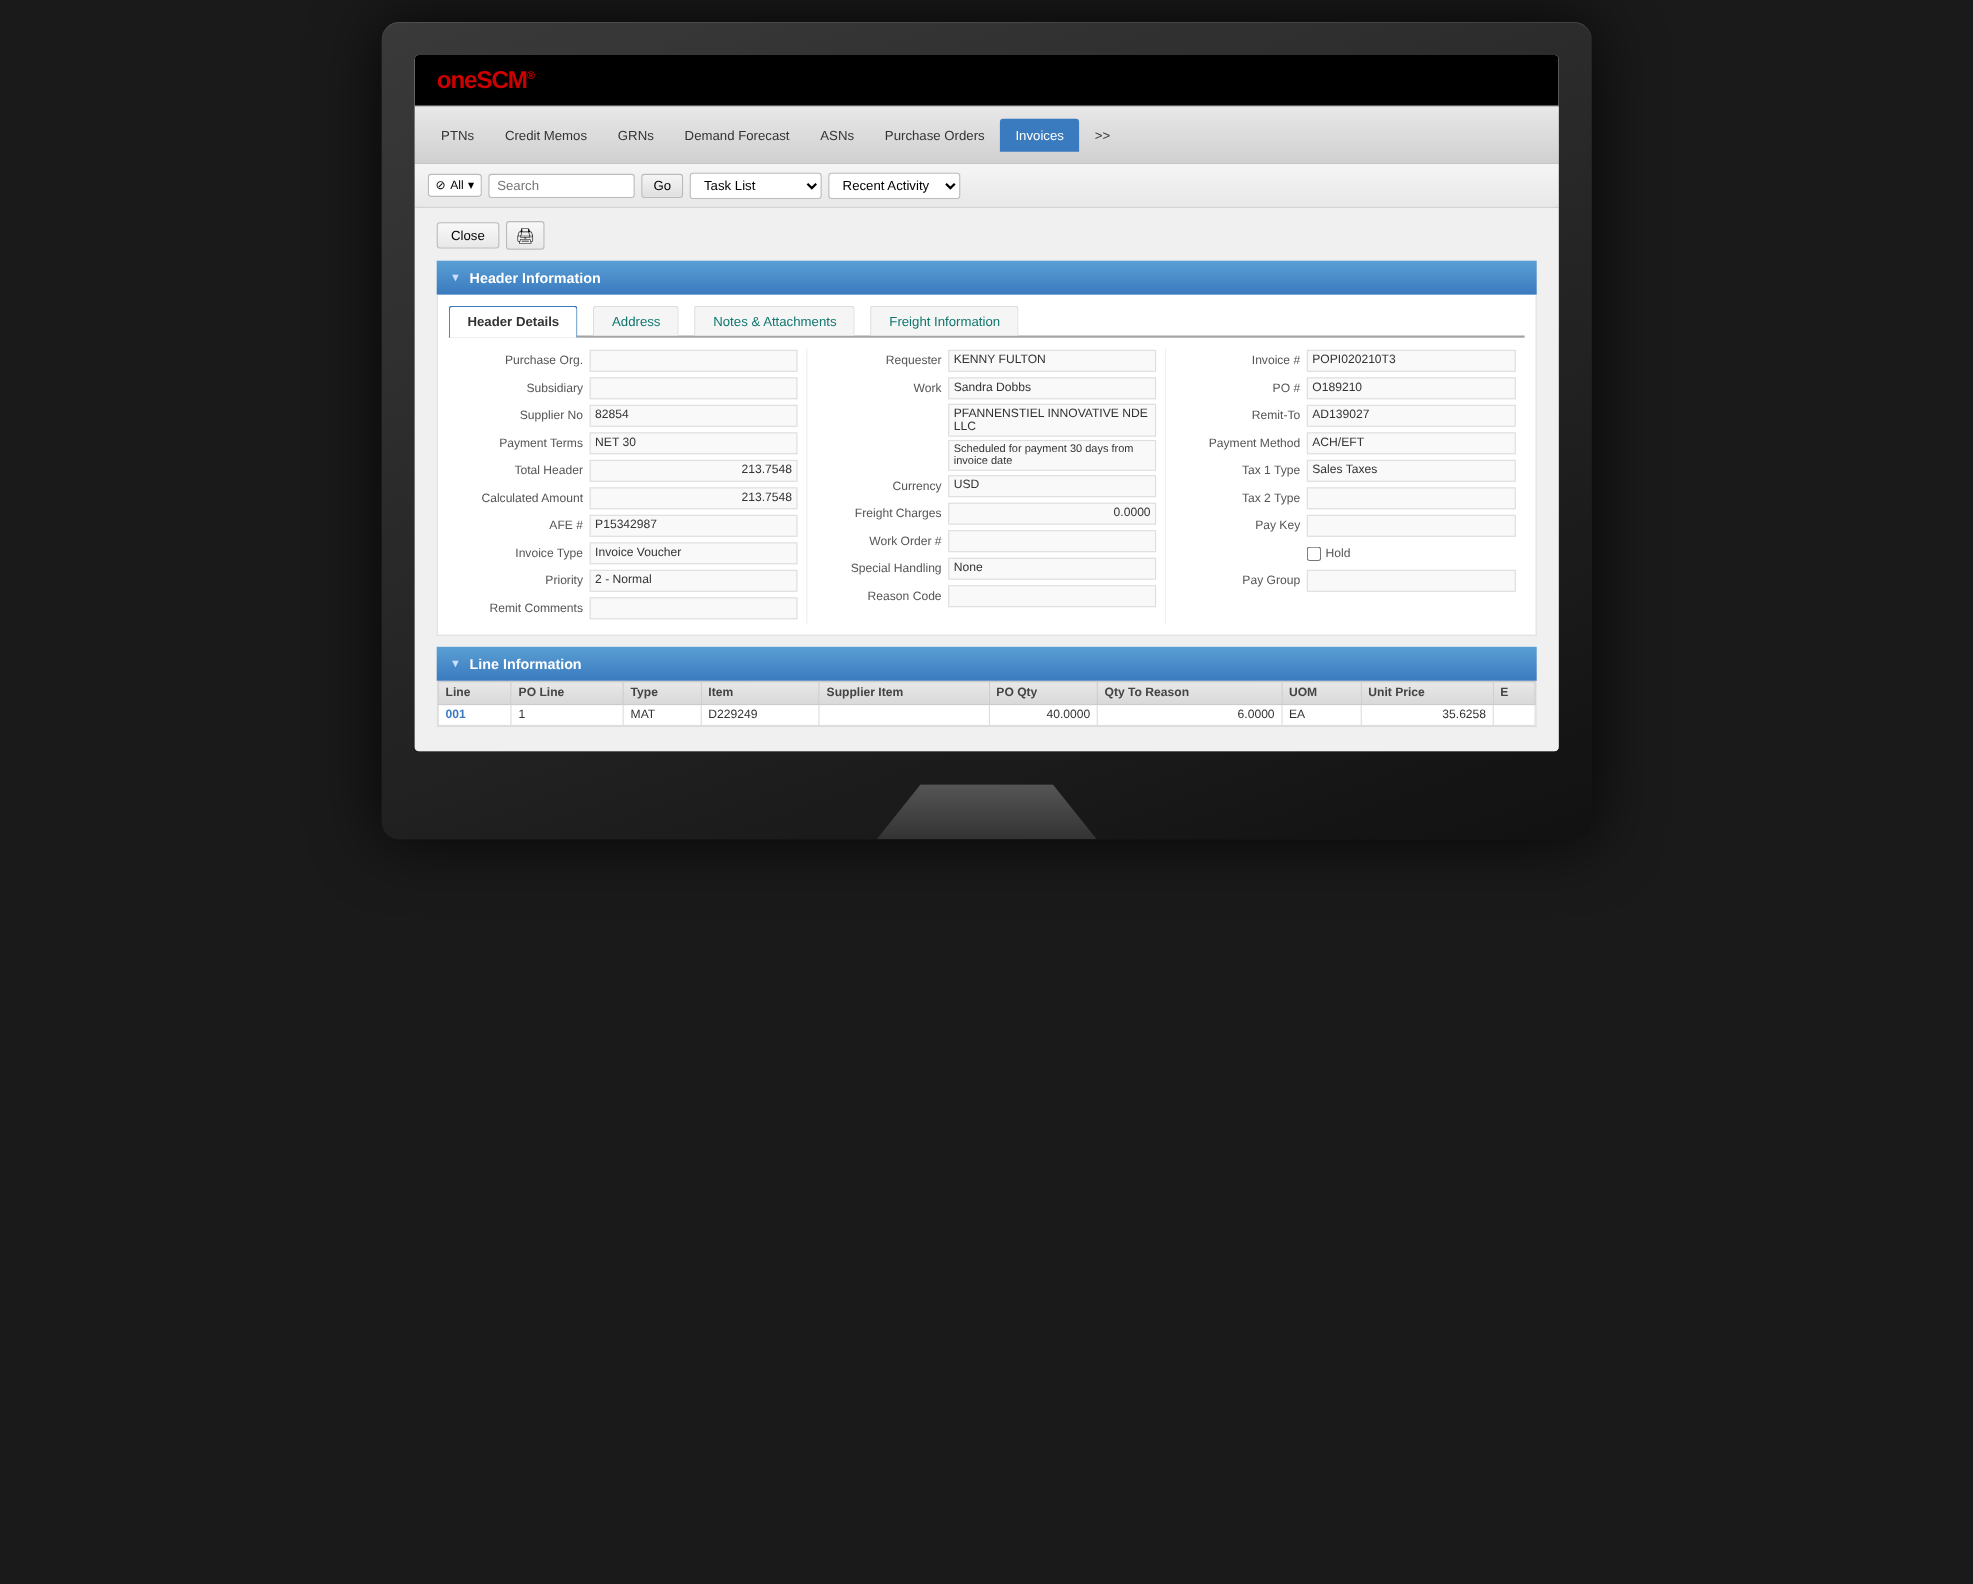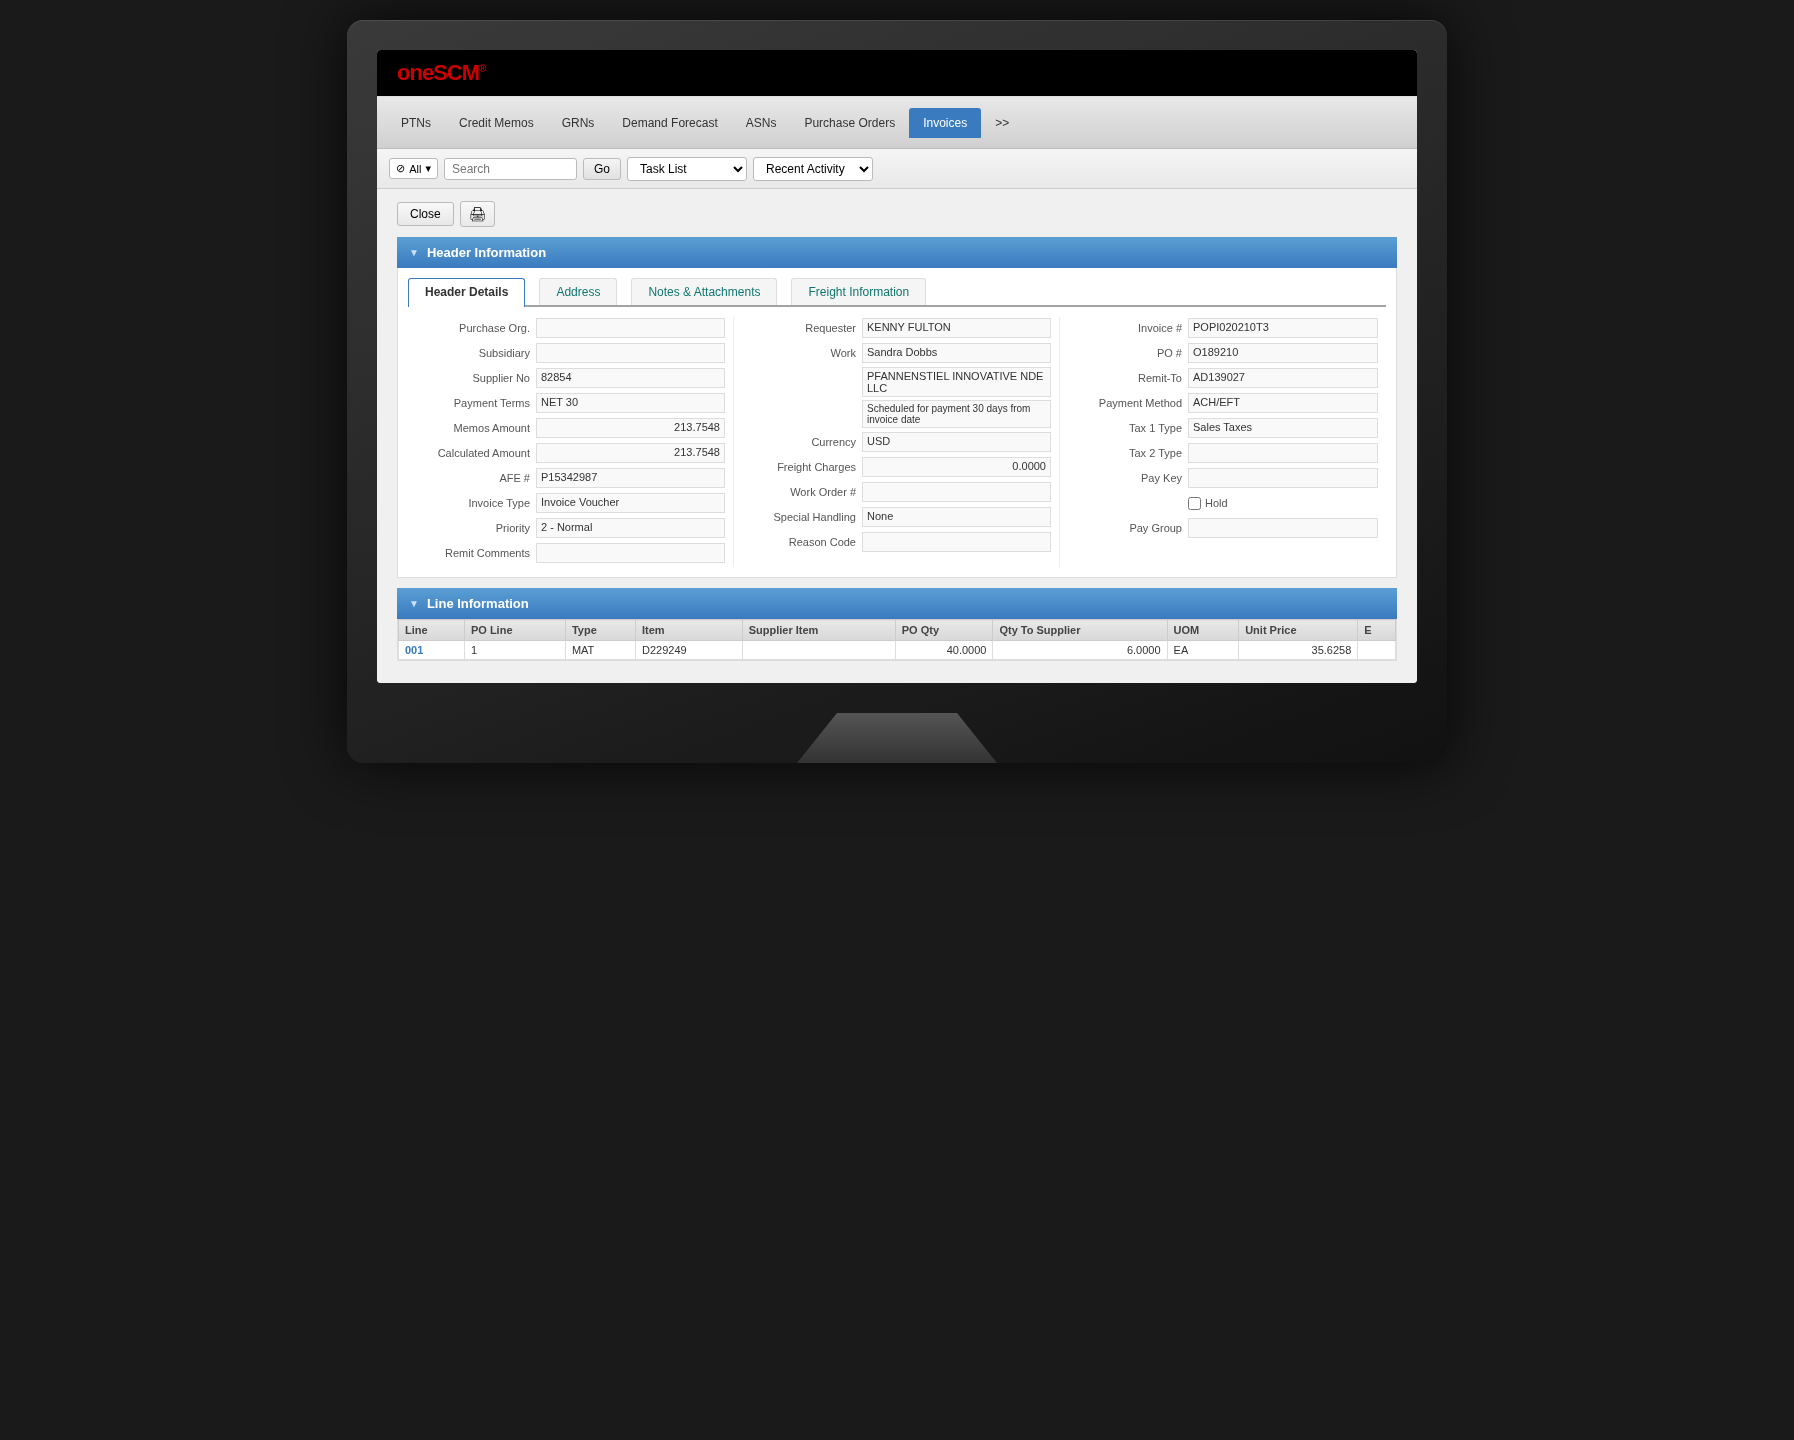--- a/index.html
+++ b/index.html
@@ -395,21 +395,21 @@
               </div>
               <div class="form-row">
                 <div class="form-label">Supplier No</div>
                 <div class="form-value">82854</div>
               </div>
               <div class="form-row">
                 <div class="form-label">Payment Terms</div>
                 <div class="form-value">NET 30</div>
               </div>
               <div class="form-row">
-                <div class="form-label">Memos Amount</div>
+                <div class="form-label">Total Header</div>
                 <div class="form-value" style="text-align:right;">213.7548</div>
               </div>
               <div class="form-row">
                 <div class="form-label">Calculated Amount</div>
                 <div class="form-value" style="text-align:right;">213.7548</div>
               </div>
               <div class="form-row">
                 <div class="form-label">AFE #</div>
                 <div class="form-value">P15342987</div>
               </div>
@@ -517,21 +517,21 @@
         <div class="section-content" style="padding:0;">
           <table class="line-table">
             <thead>
               <tr>
                 <th>Line</th>
                 <th>PO Line</th>
                 <th>Type</th>
                 <th>Item</th>
                 <th>Supplier Item</th>
                 <th>PO Qty</th>
-                <th>Qty To Supplier</th>
+                <th>Qty To Reason</th>
                 <th>UOM</th>
                 <th>Unit Price</th>
                 <th>E</th>
               </tr>
             </thead>
             <tbody>
               <tr class="table-row">
                 <td><span class="line-num">001</span></td>
                 <td>1</td>
                 <td>MAT</td>

